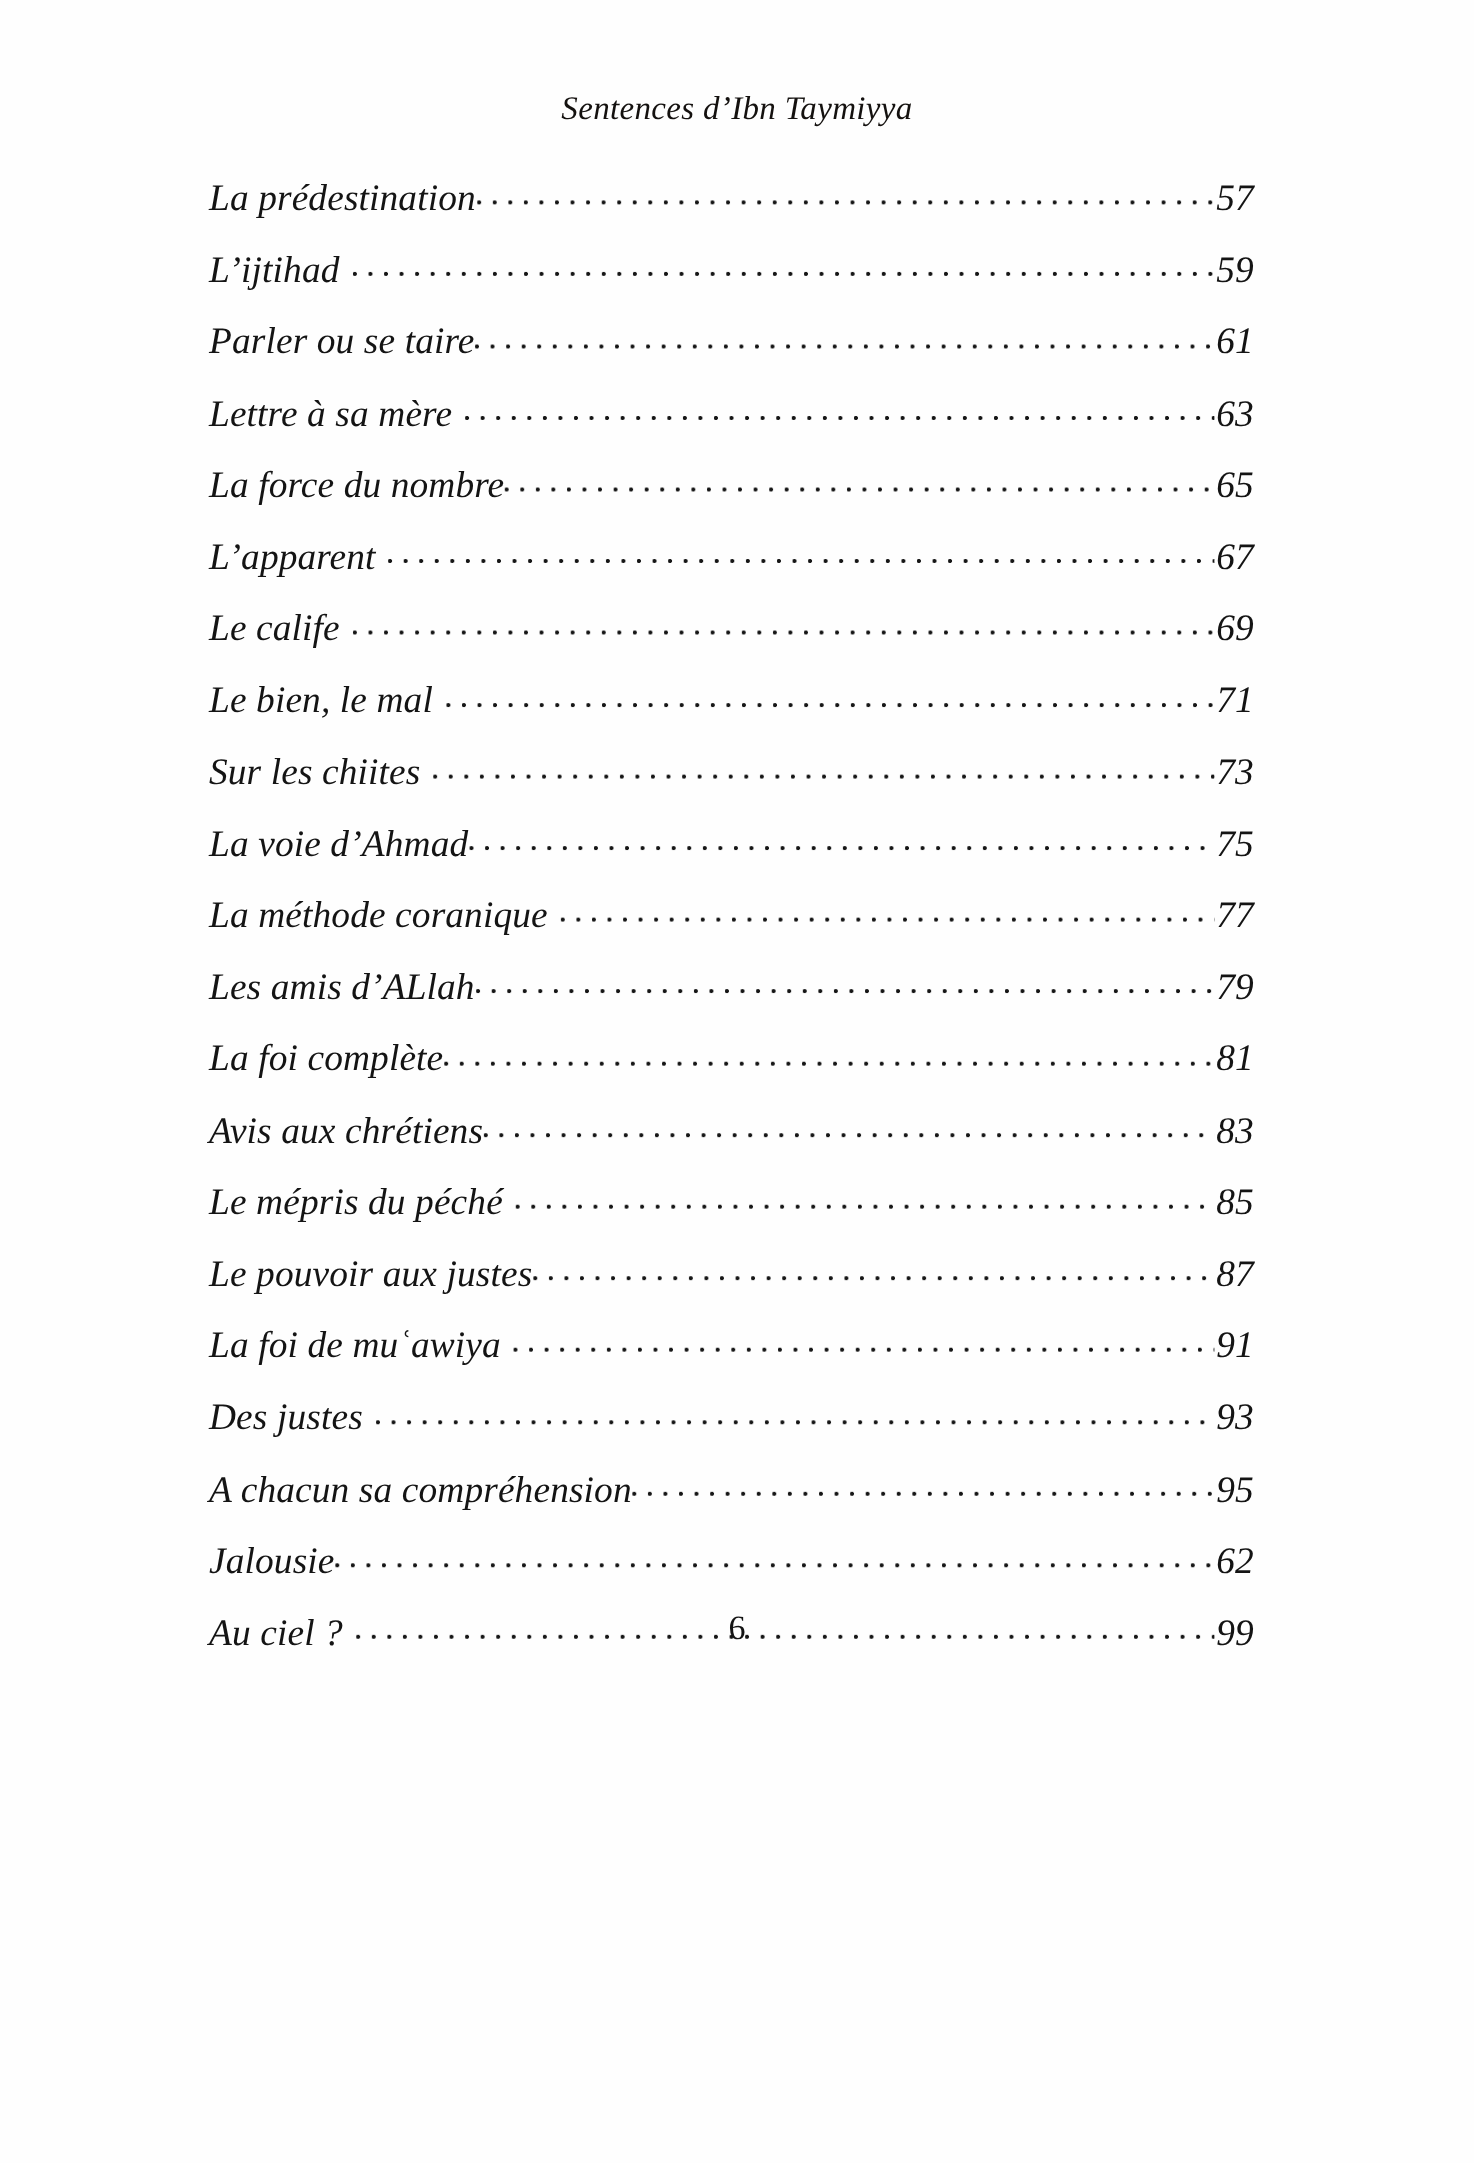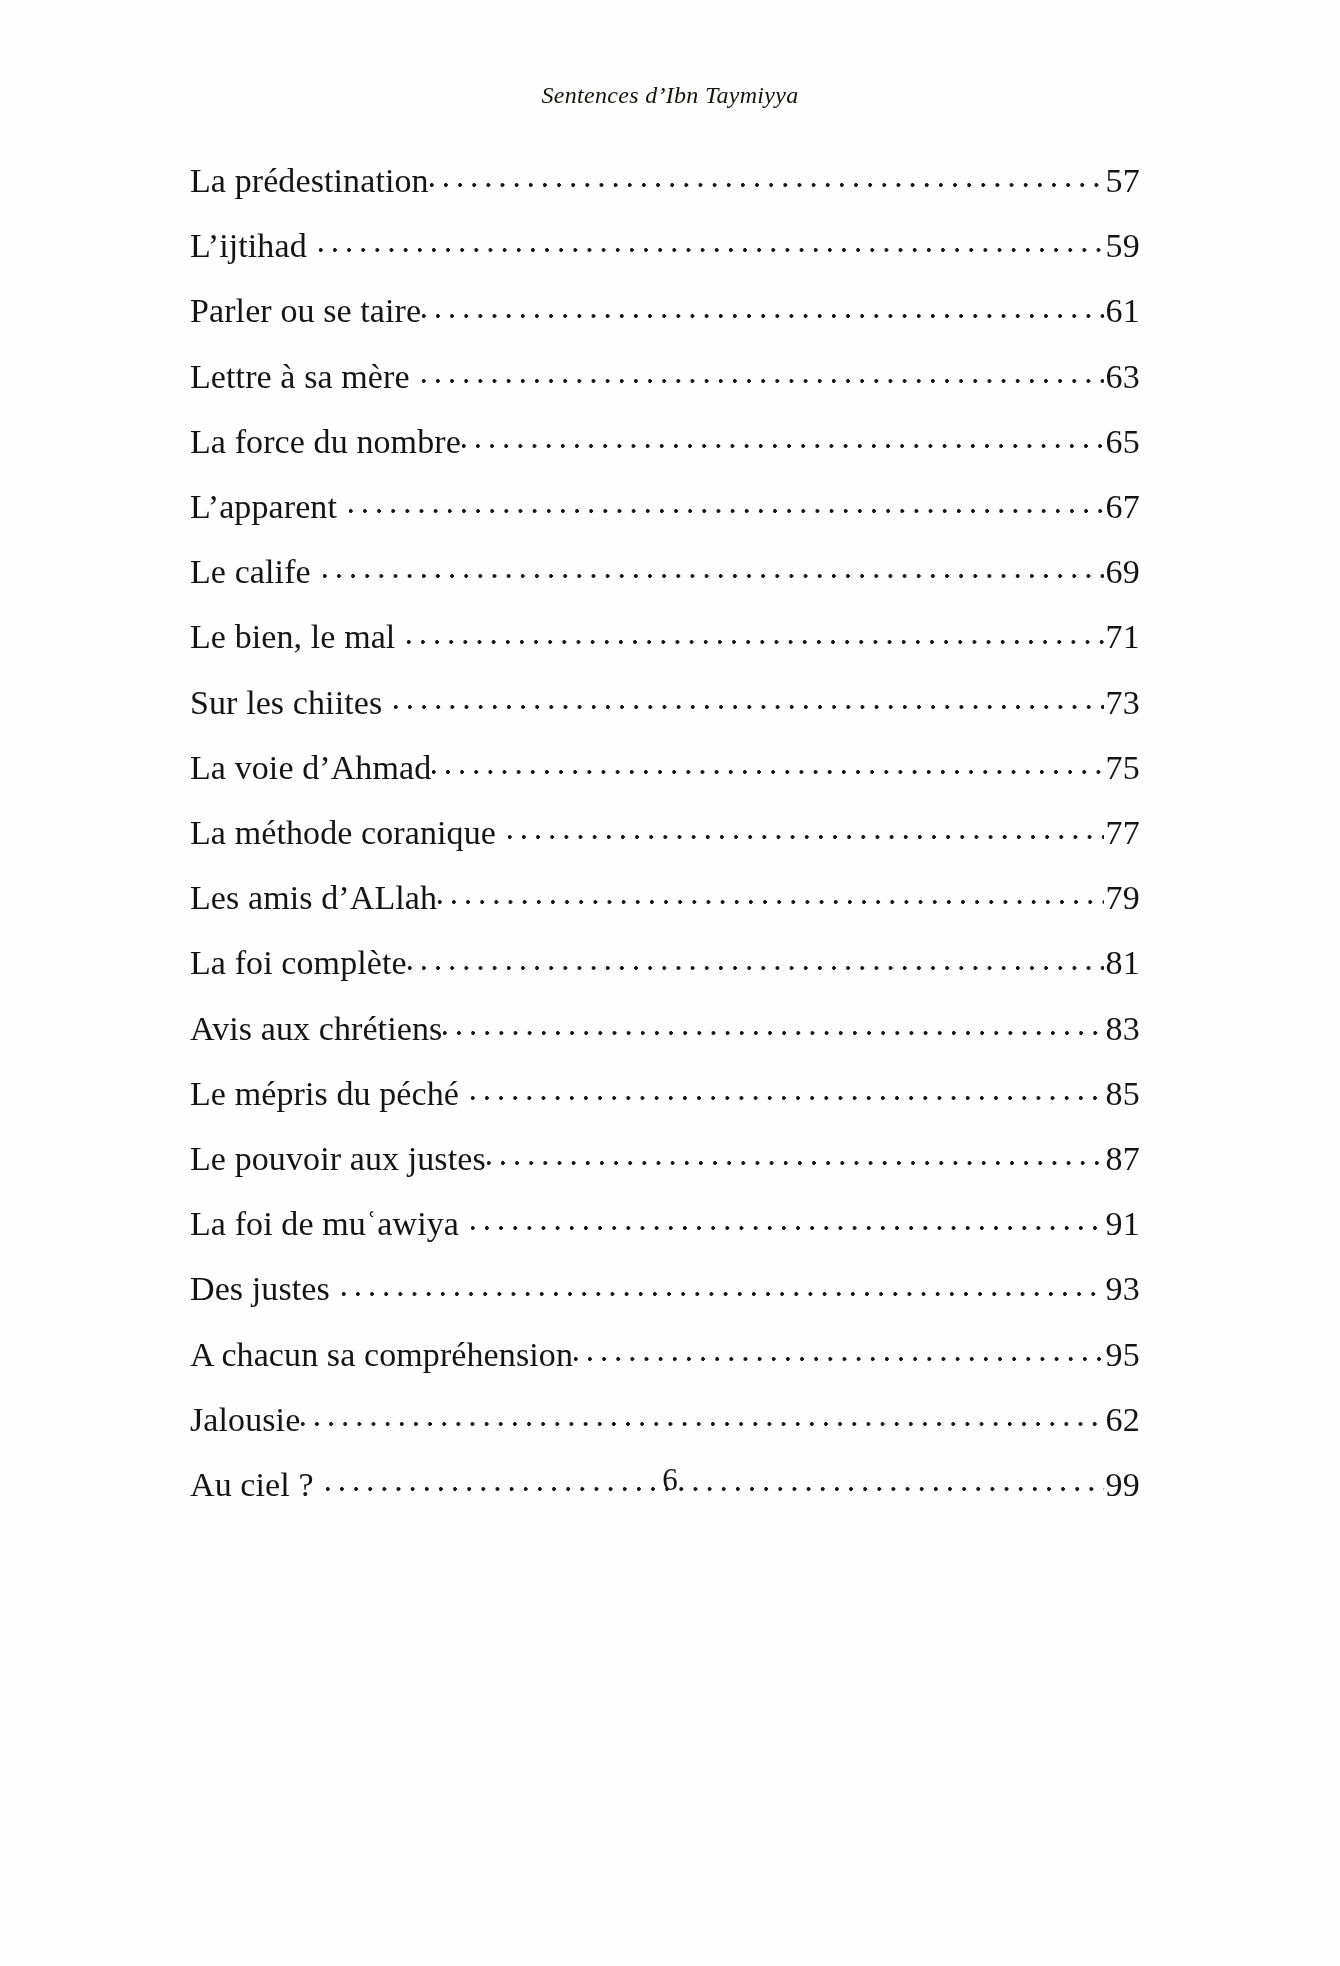--- a/index.html
+++ b/index.html
@@ -25,30 +25,31 @@
     background: #fefefe;
   }
 
   .running-head {
     position: absolute;
     top: 82px;
     left: 0;
     width: 1340px;
     text-align: center;
     font-style: italic;
-    font-size: 24px;
+    font-size: 30px;
     letter-spacing: 0.3px;
     color: #14110f;
   }
 
   .toc {
     position: absolute;
     top: 148px;
     left: 190px;
     width: 950px;
+    font-style: italic;
   }
 
   .toc-entry {
     display: flex;
     align-items: baseline;
     font-size: 34px;
     line-height: 65.2px;
     color: #141414;
     white-space: nowrap;
   }

